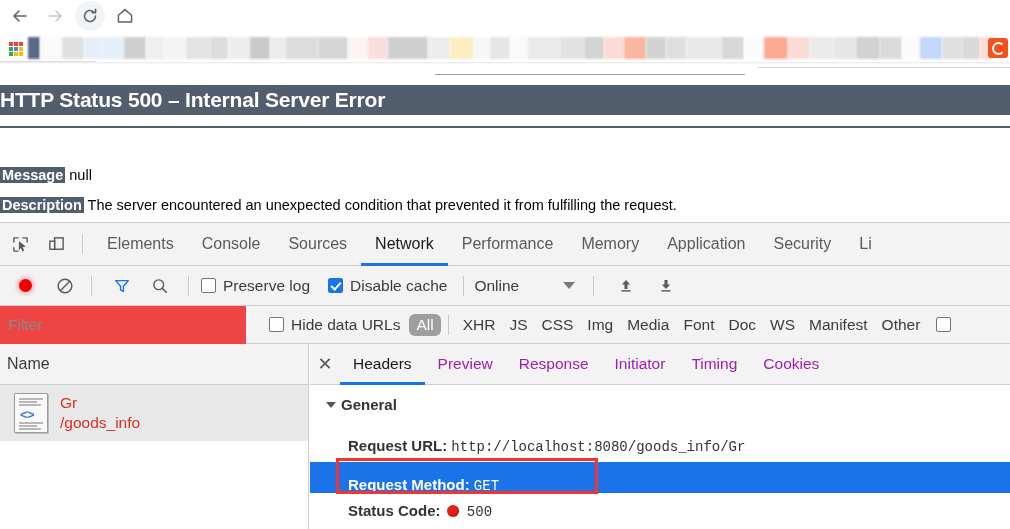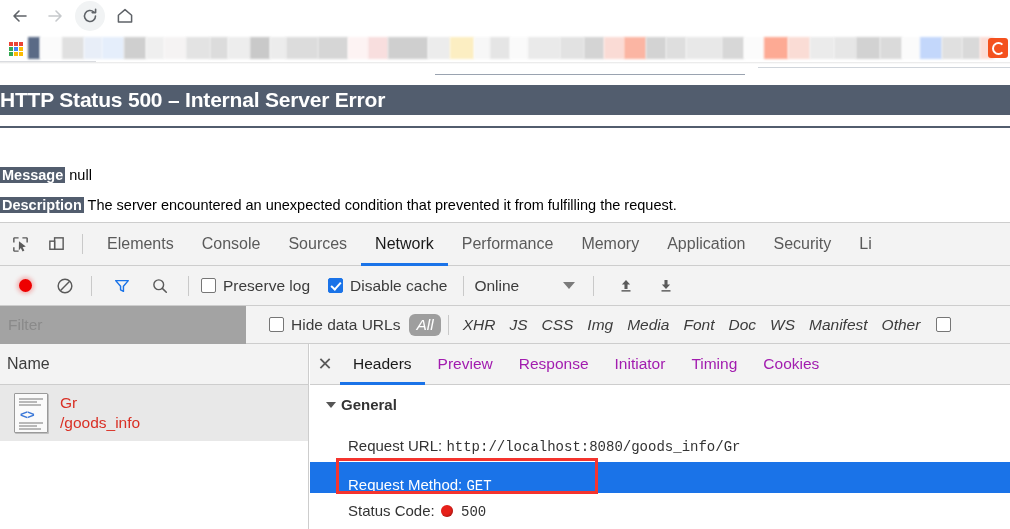--- a/index.html
+++ b/index.html
@@ -167,29 +167,29 @@
     border-right: 6px solid transparent; border-top: 7px solid #7a7a7a;
   }
 
   
   .filter-row {
     position: absolute; left: 0; top: 83px; width: 1010px; height: 38px;
     background: #f3f3f3; border-bottom: 1px solid #cdcdcd;
     display: flex; align-items: center;
   }
   .filter-input {
-    width: 246px; height: 38px; background: #a3a3a3;
+    width: 246px; height: 38px; background: #ef4444;
     border: none; outline: none; padding-left: 8px;
     font-family: "Liberation Sans", sans-serif;
     font-size: 15.5px; color: #222;
   }
   .filter-input::placeholder { color: #8a8a8a; }
   .chip {
     font-size: 15.5px; color: #3c3c3c; padding: 2px 7px;
-    border-radius: 6px; white-space: nowrap; font-style: italic;
+    border-radius: 6px; white-space: nowrap;
   }
   .chip.sel { background: #9e9e9e; color: #ffffff; }
 
   
   .net-body {
     position: absolute; left: 0; top: 121px; width: 1010px; height: 186px;
     background: #fff;
   }
   .name-pane {
     position: absolute; left: 0; top: 0; width: 309px; height: 186px;
@@ -246,21 +246,21 @@
     display: flex; align-items: center;
   }
   .tri {
     width: 0; height: 0; border-left: 5px solid transparent;
     border-right: 5px solid transparent; border-top: 6px solid #555;
     margin-right: 5px;
   }
   .gen-row {
     position: absolute; left: 38px; font-size: 15px; white-space: nowrap;
   }
-  .gen-row .k { font-weight: normal; color: #333; margin-top: 32px; }
+  .gen-row .k { font-weight: bold; color: #333; margin-top: 32px; }
   .gen-row .v {
     font-family: "Liberation Mono", monospace; color: #333; font-size: 14px;
   }
   .hl-band {
     position: absolute; left: 310px; width: 700px; height: 31px;
     background: #1a73e8;
   }
   .gen-row.on-band { z-index: 3; }
   .gen-row.on-band .k { color: #ffffff; }
   .gen-row.on-band .v { color: #ffffff; }

